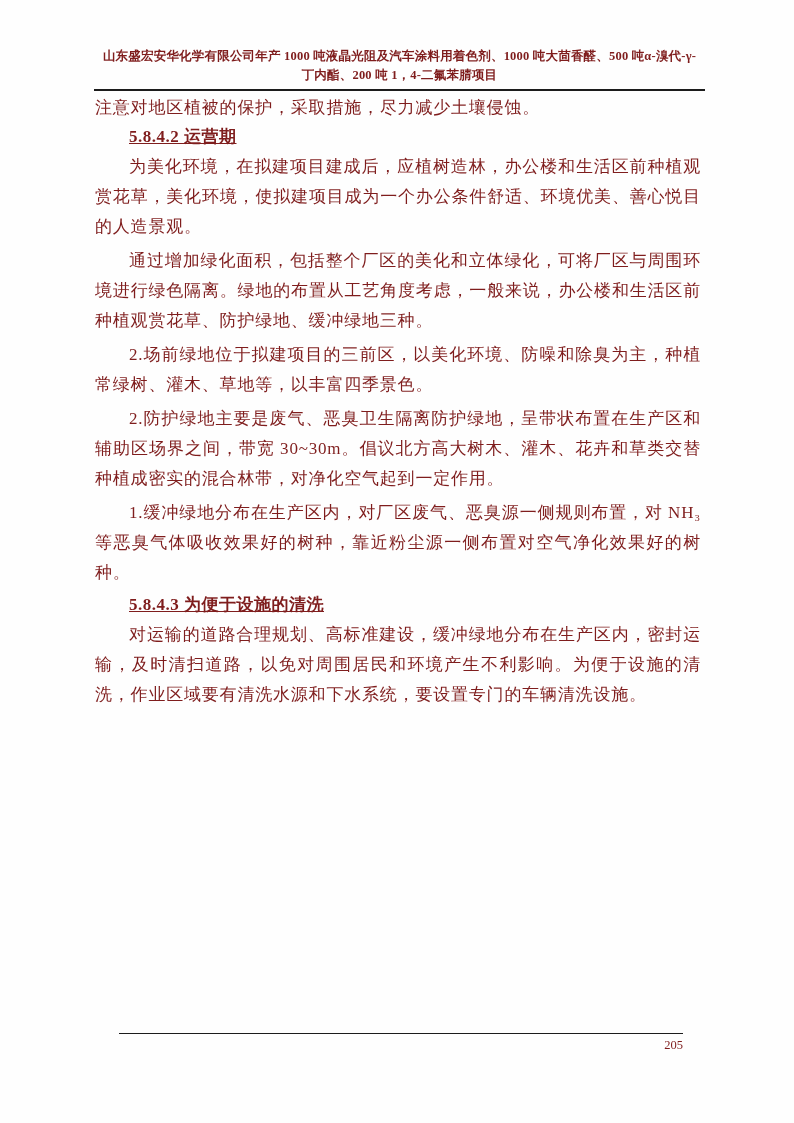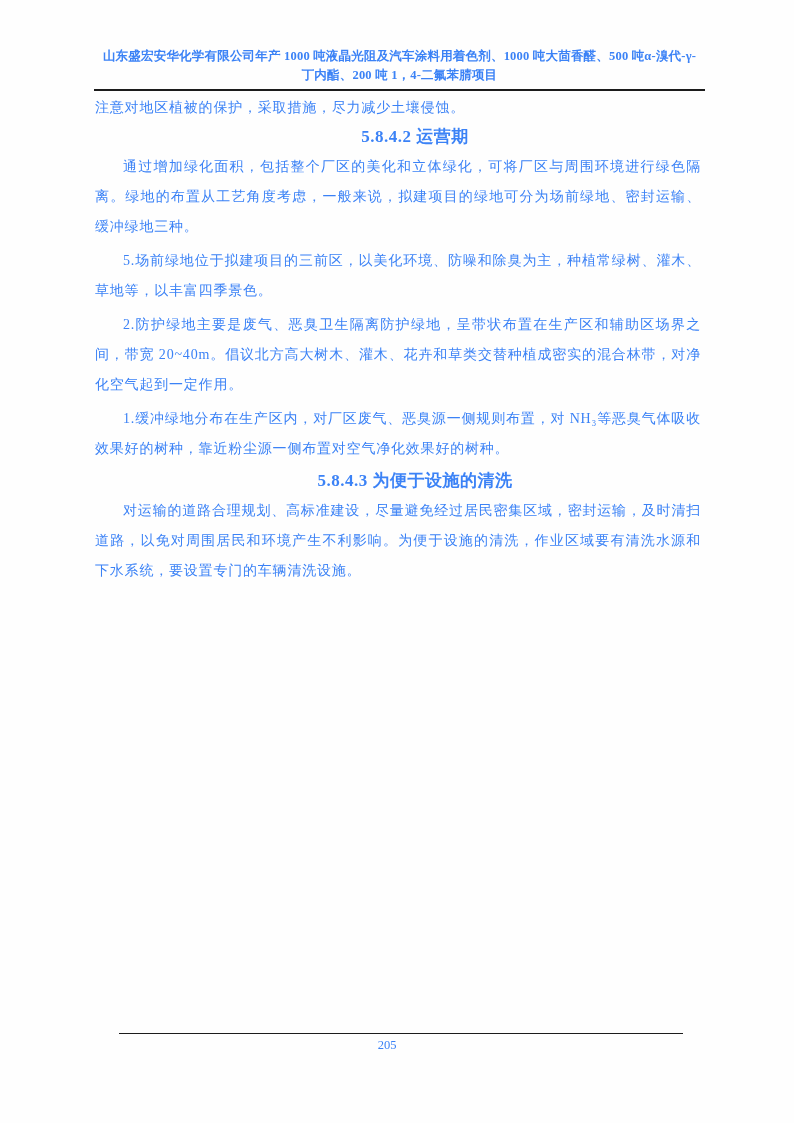--- a/index.html
+++ b/index.html
@@ -5,21 +5,21 @@
   * { box-sizing: border-box; margin: 0; padding: 0; }
   html, body { background: #e8e8e8; }
   body { font-family: "Liberation Serif", "DejaVu Serif", serif; }
 
   .sheet {
     position: relative;
     width: 794px;
     height: 1123px;
     margin: 0 auto;
     background: #fefefe;
-    color: #3b82f6;
+    color: #7f1d1d;
     overflow: hidden;
   }
 
   
   .page-header {
     position: absolute;
     top: 47px;
     left: 94px;
     width: 611px;
     text-align: center;
@@ -33,76 +33,78 @@
 
   
   .content {
     position: absolute;
     top: 94px;
     left: 95px;
     width: 606px;
     text-align: justify;
   }
   .para {
-    font-size: 14px;
+    font-size: 17px;
     line-height: 30px;
     margin: 0 0 4px;
     text-indent: 2em;
     letter-spacing: 0.8px;
   }
   .para-cont {
     text-indent: 0;
     line-height: 28px;
     margin: 0 0 2px;
   }
   .heading {
     font-size: 17px;
     font-weight: bold;
     line-height: 26px;
     margin: 0 0 2px;
     text-indent: 2em;
-    text-align: center;
+    text-align: left;
     letter-spacing: 0.5px;
+    text-decoration: underline;
   }
 
   
   .footer-rule {
     position: absolute;
     top: 1033px;
     left: 119px;
     width: 564px;
     border-top: 1.5px solid #1c1c1c;
   }
   .page-number {
     position: absolute;
     top: 1037px;
-    left: 105px;
+    left: 119px;
     width: 564px;
-    text-align: center;
+    text-align: right;
     font-size: 12.5px;
     line-height: 16px;
   }
 </style>
 </head>
 <body>
 
 <div class="sheet">
 
   <div class="page-header">
     <div>山东盛宏安华化学有限公司年产 1000 吨液晶光阻及汽车涂料用着色剂、1000 吨大茴香醛、500 吨α-溴代-γ-</div>
     <div>丁内酯、200 吨 1，4-二氟苯腈项目</div>
   </div>
 
   <div class="content">
     <p class="para para-cont">注意对地区植被的保护，采取措施，尽力减少土壤侵蚀。</p>
     <p class="heading">5.8.4.2 运营期</p>
-    <p class="para">通过增加绿化面积，包括整个厂区的美化和立体绿化，可将厂区与周围环境进行绿色隔离。绿地的布置从工艺角度考虑，一般来说，拟建项目的绿地可分为场前绿地、密封运输、缓冲绿地三种。</p>
-    <p class="para">5.场前绿地位于拟建项目的三前区，以美化环境、防噪和除臭为主，种植常绿树、灌木、草地等，以丰富四季景色。</p>
-    <p class="para">2.防护绿地主要是废气、恶臭卫生隔离防护绿地，呈带状布置在生产区和辅助区场界之间，带宽 20~40m。倡议北方高大树木、灌木、花卉和草类交替种植成密实的混合林带，对净化空气起到一定作用。</p>
+    <p class="para">为美化环境，在拟建项目建成后，应植树造林，办公楼和生活区前种植观赏花草，美化环境，使拟建项目成为一个办公条件舒适、环境优美、善心悦目的人造景观。</p>
+    <p class="para">通过增加绿化面积，包括整个厂区的美化和立体绿化，可将厂区与周围环境进行绿色隔离。绿地的布置从工艺角度考虑，一般来说，办公楼和生活区前种植观赏花草、防护绿地、缓冲绿地三种。</p>
+    <p class="para">2.场前绿地位于拟建项目的三前区，以美化环境、防噪和除臭为主，种植常绿树、灌木、草地等，以丰富四季景色。</p>
+    <p class="para">2.防护绿地主要是废气、恶臭卫生隔离防护绿地，呈带状布置在生产区和辅助区场界之间，带宽 30~30m。倡议北方高大树木、灌木、花卉和草类交替种植成密实的混合林带，对净化空气起到一定作用。</p>
     <p class="para">1.缓冲绿地分布在生产区内，对厂区废气、恶臭源一侧规则布置，对 NH₃等恶臭气体吸收效果好的树种，靠近粉尘源一侧布置对空气净化效果好的树种。</p>
     <p class="heading">5.8.4.3 为便于设施的清洗</p>
-    <p class="para">对运输的道路合理规划、高标准建设，尽量避免经过居民密集区域，密封运输，及时清扫道路，以免对周围居民和环境产生不利影响。为便于设施的清洗，作业区域要有清洗水源和下水系统，要设置专门的车辆清洗设施。</p>
+    <p class="para">对运输的道路合理规划、高标准建设，缓冲绿地分布在生产区内，密封运输，及时清扫道路，以免对周围居民和环境产生不利影响。为便于设施的清洗，作业区域要有清洗水源和下水系统，要设置专门的车辆清洗设施。</p>
   </div>
 
   <div class="footer-rule"></div>
   <div class="page-number">205</div>
 
 </div>
 
 </body></html>

